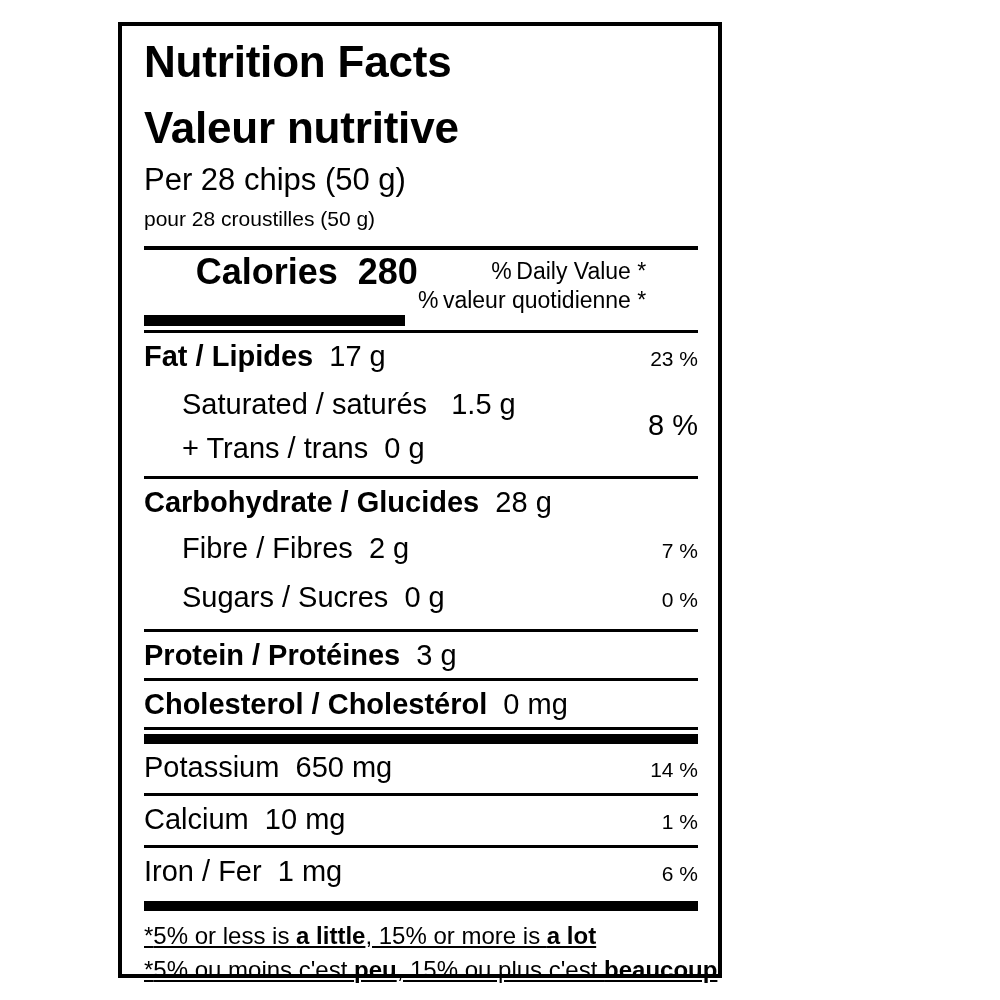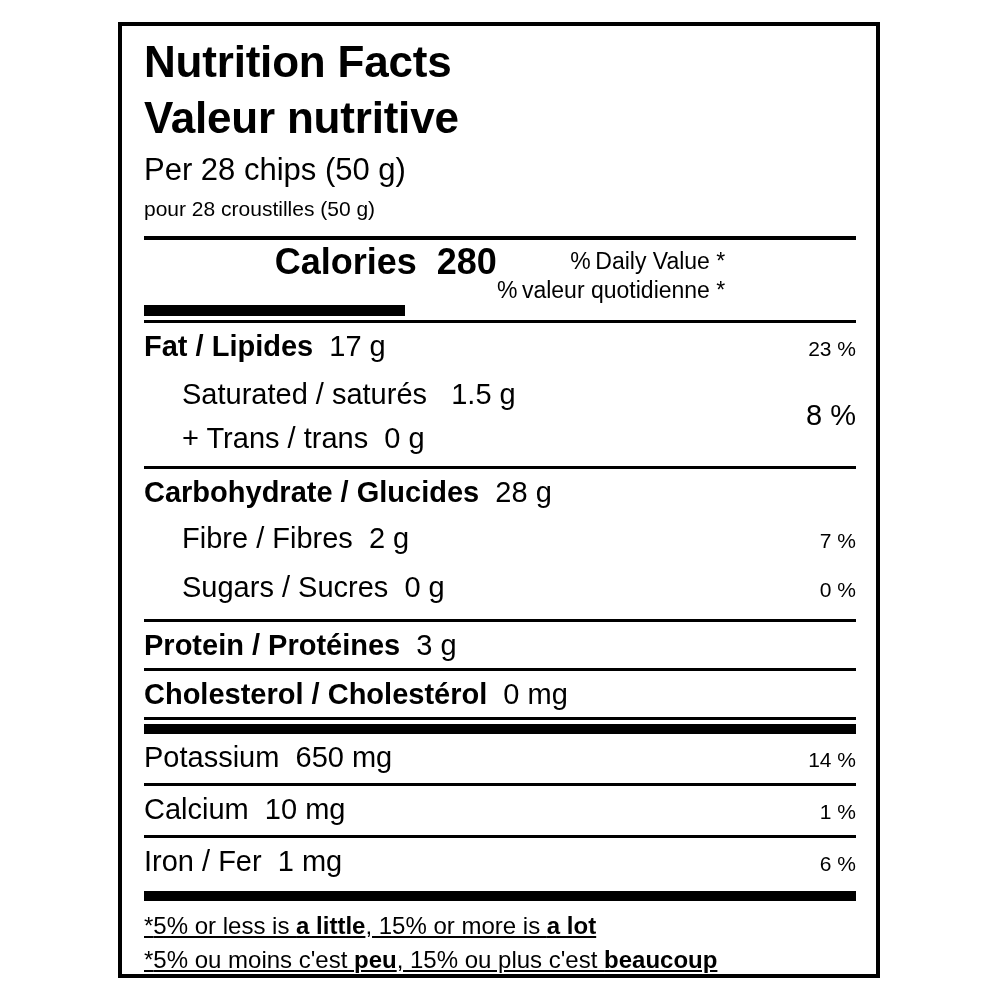--- a/index.html
+++ b/index.html
@@ -11,21 +11,21 @@
     width: 1000px;
     height: 1000px;
     font-family: "Liberation Sans", sans-serif;
     color: #000000;
     position: relative;
   }
   .panel {
     position: absolute;
     left: 118px;
     top: 22px;
-    width: 762px;
+    width: 604px;
     height: 956px;
     border: 4px solid #000000;
     box-sizing: border-box;
     background: #ffffff;
   }
   .inner {
     position: absolute;
     left: 22px;
     top: 10px;
     right: 20px;
@@ -37,21 +37,21 @@
     font-size: 44px;
     font-weight: bold;
     line-height: 52px;
     letter-spacing: -0.2px;
   }
   .title-fr {
     font-size: 44px;
     font-weight: bold;
     line-height: 52px;
     letter-spacing: -0.2px;
-    margin-top: 4px;
+    margin-top: 14px;
   }
   .serving {
     font-size: 31px;
     line-height: 39px;
     margin-top: 6px;
   }
   .serving2 {
     font-size: 21px;
     line-height: 39px;
   }

